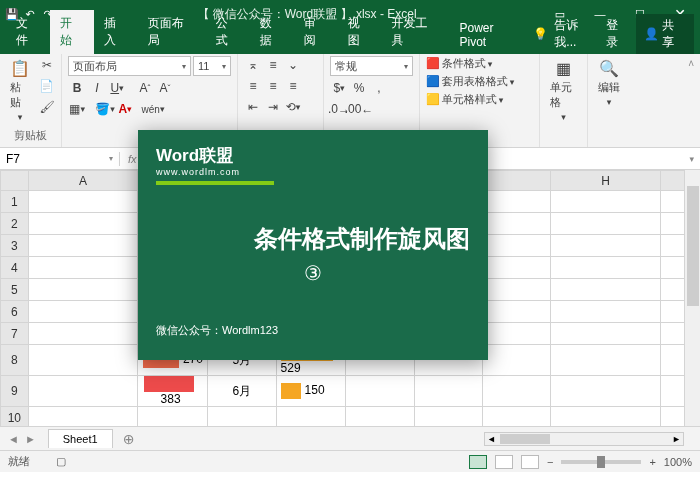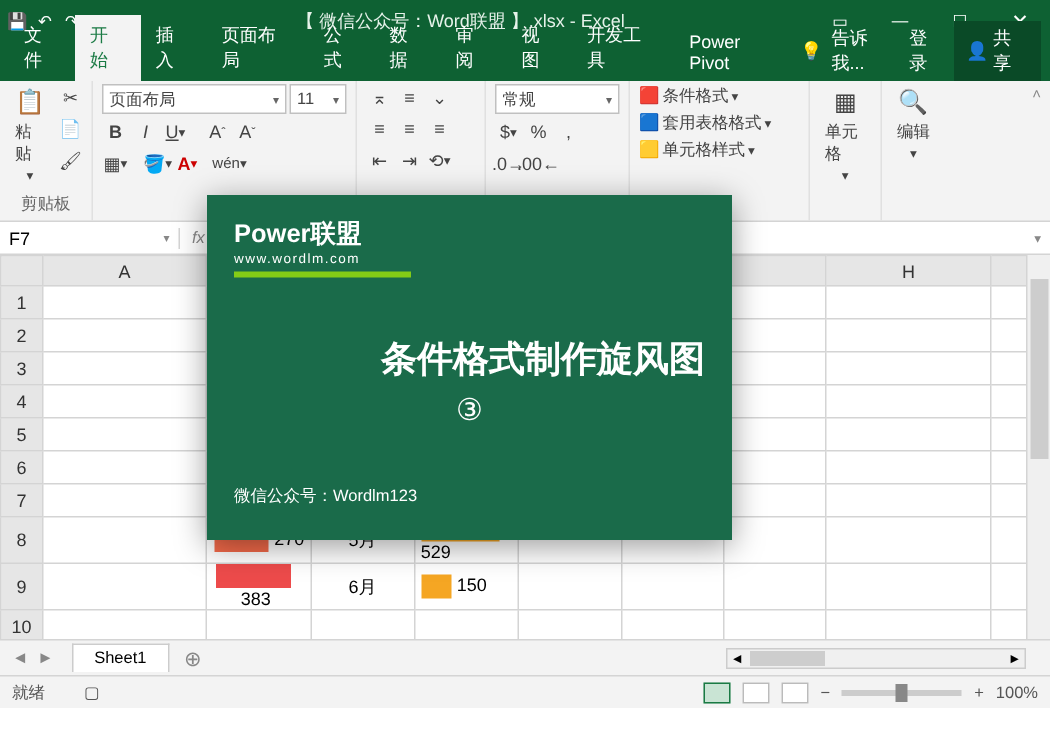--- a/index.html
+++ b/index.html
@@ -426,18 +426,18 @@
     <span>−</span>
     <div class="slider">
         <div class="h"></div>
       </div>
     <span>+</span>
     <span>100%</span>
   </div>
 </div>
 
 <div class="overlay">
-  <div class="ov-logo"><span>Power</span><span>联盟</span></div>
+  <div class="ov-logo"><span>Word</span><span>联盟</span></div>
   <div class="ov-url">www.wordlm.com</div>
   <div class="ov-title">条件格式制作旋风图</div>
   <div class="ov-num">③</div>
   <div class="ov-foot">微信公众号：Wordlm123</div>
 </div>
 
 </body></html>

